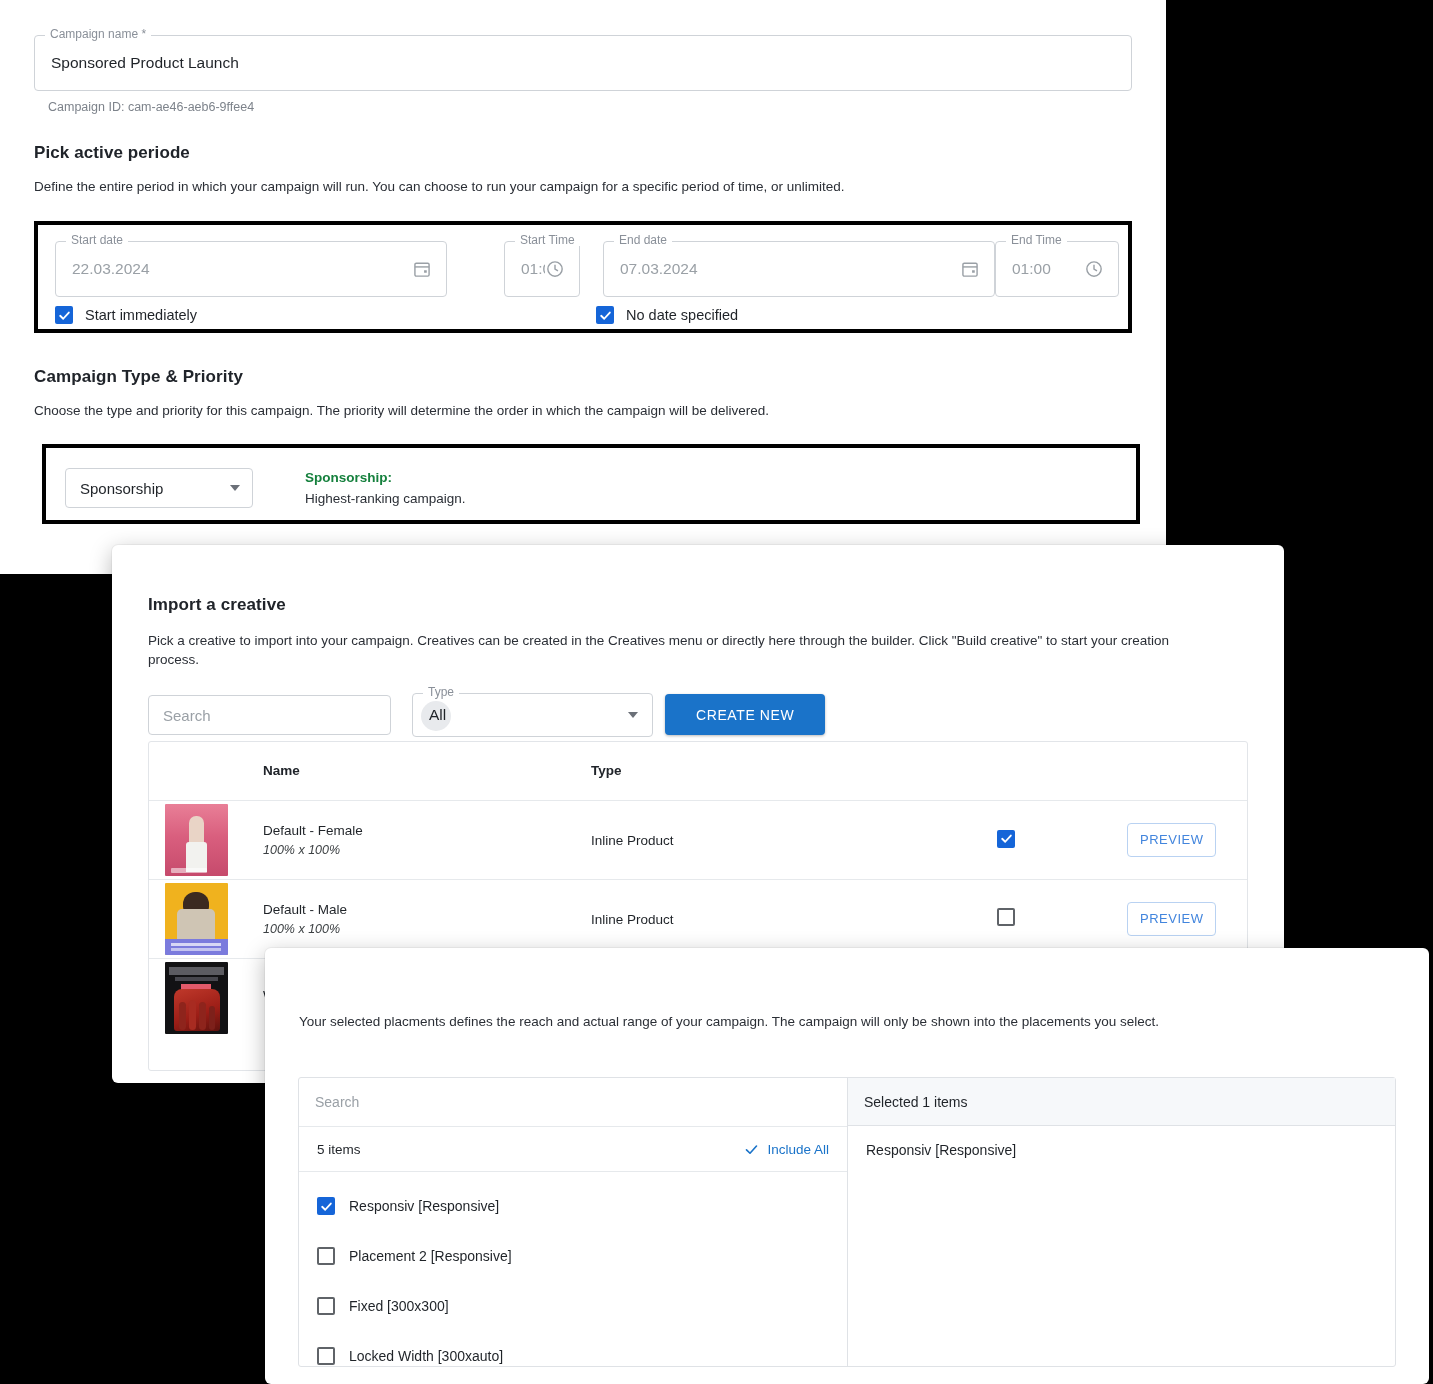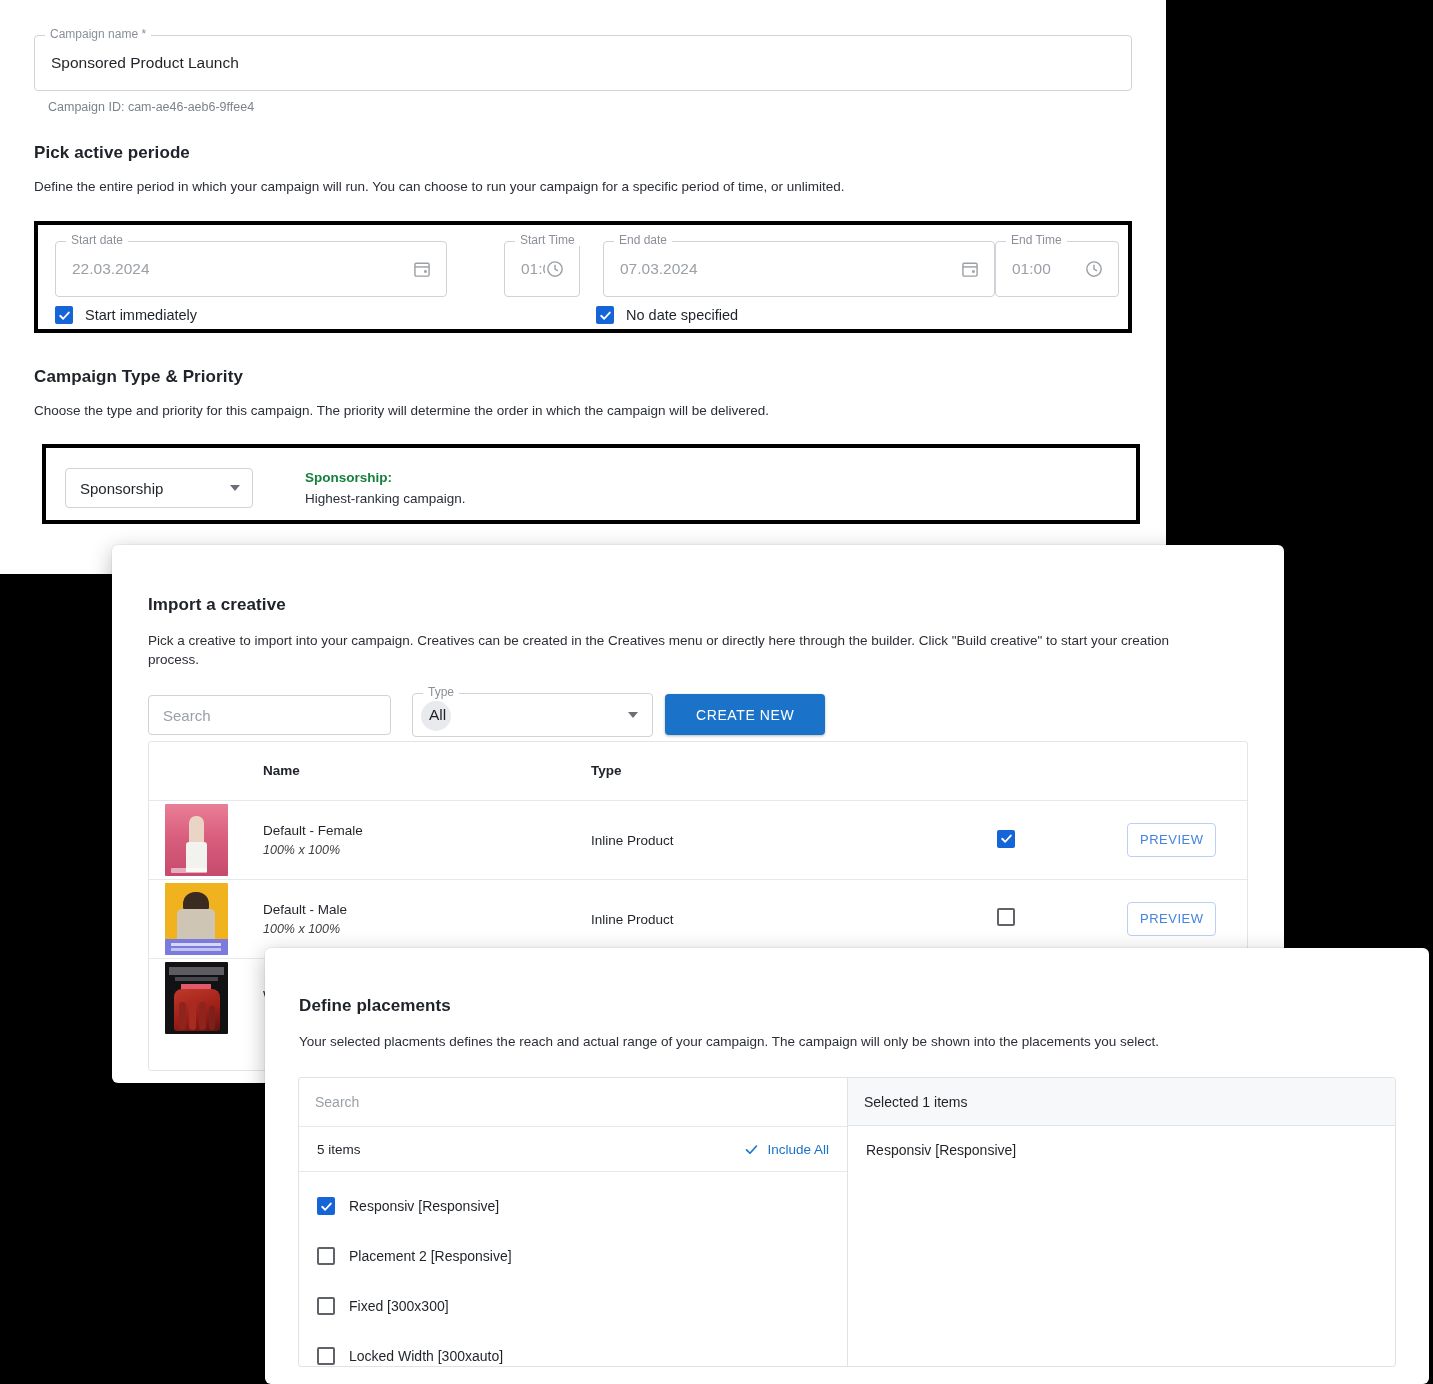--- a/index.html
+++ b/index.html
@@ -371,21 +371,20 @@
             <td></td>
           </tr>
         </tbody>
       </table>
     </div>
   </div>
 
   <div class="panel" id="panel-placements">
 
     <div style="position:absolute; left:34px; top:48px; width:1090px;">
-      <h2 class="section-title">Define placements</h2>
       <p class="section-desc" style="margin-top:16px;">Your selected placments defines the reach and actual range of your campaign. The campaign will only be shown into the placements you select.</p>
     </div>
 
     <div class="dual" style="position:absolute; left:33px; top:129px; width:1098px; height:290px;">
 
       <div class="dual-left">
         <div class="dual-head">
           <span>Search</span>
         </div>
         <div class="dual-sub">

